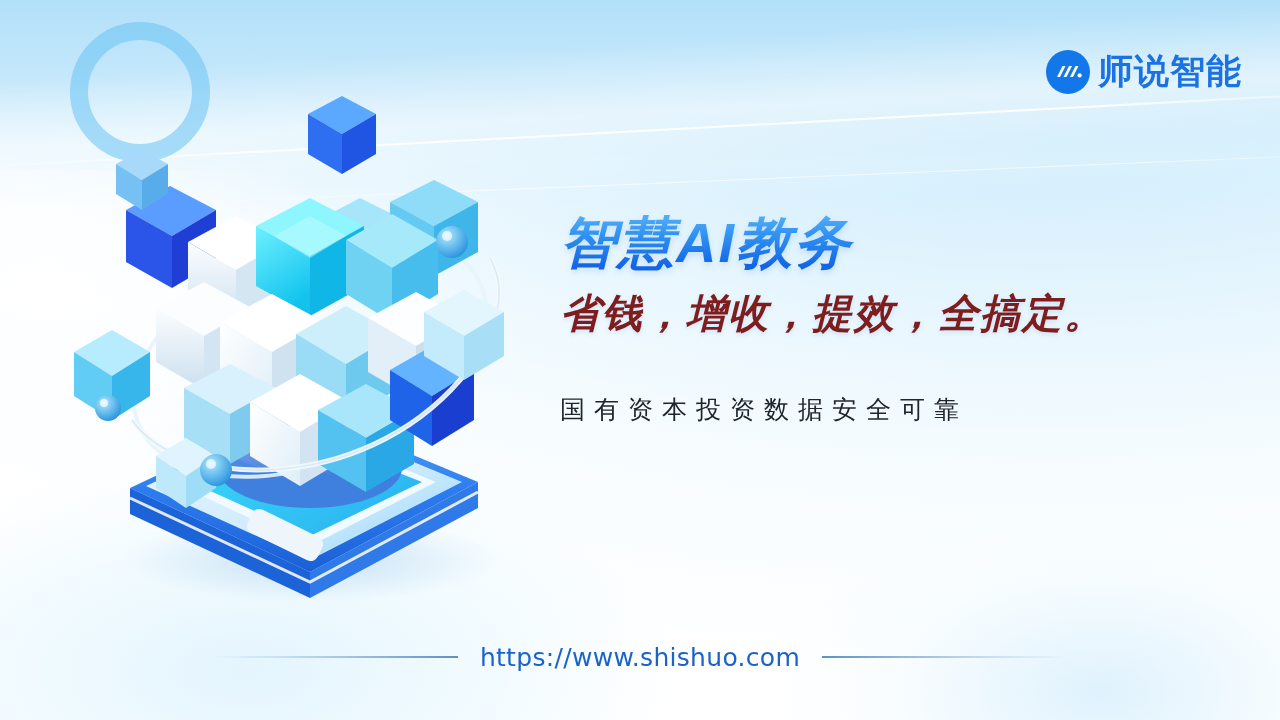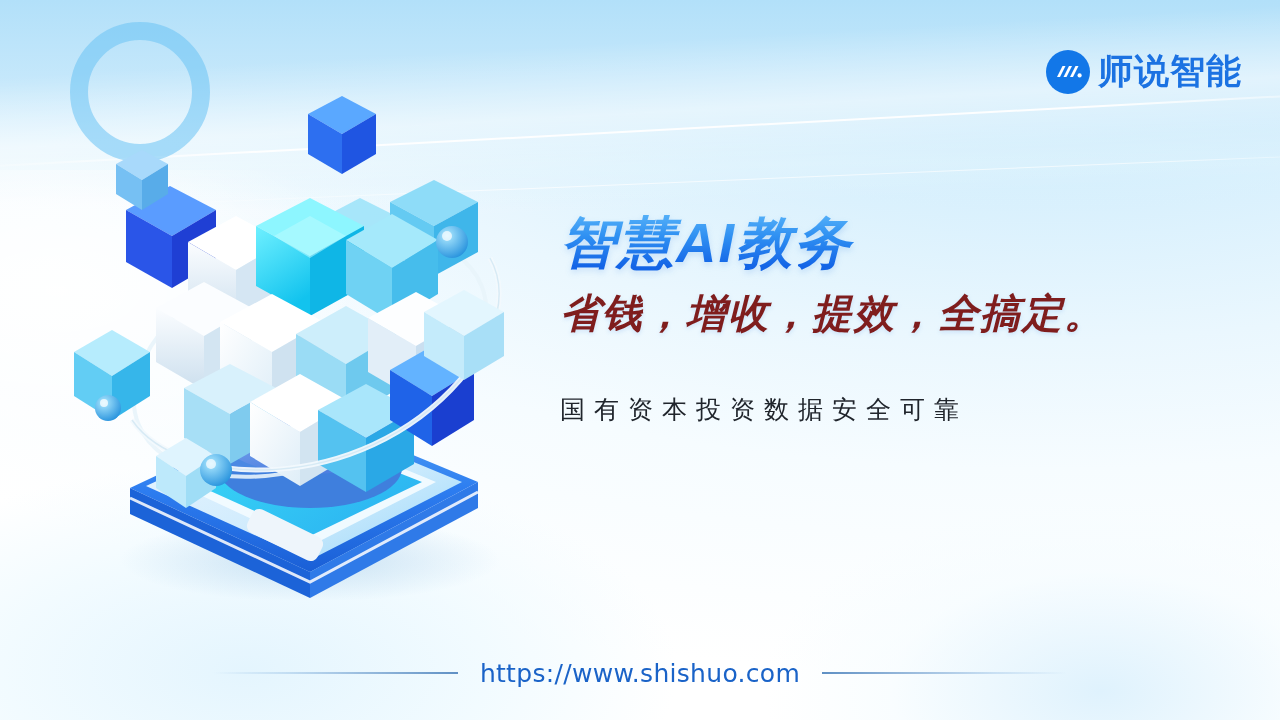--- a/index.html
+++ b/index.html
@@ -89,21 +89,21 @@
     color:#7f1d1d;letter-spacing:2px;white-space:nowrap;
     filter:drop-shadow(0 2px 2px rgba(40,120,220,.16));
   }
   .tagline{
     margin:60px 0 0 0;display:flex;align-items:center;
     font-size:25px;color:#20252c;letter-spacing:9px;font-weight:400;white-space:nowrap;
   }
 
   
   .footer{
-    position:absolute;left:0;right:0;top:652px;height:42px;
+    position:absolute;left:0;right:0;top:636px;height:42px;
     display:flex;align-items:center;justify-content:center;gap:22px;
   }
   .rule{height:2px;width:245px;}
   .rule.left{background:linear-gradient(90deg,rgba(90,150,210,0) 0%,rgba(90,150,210,.25) 30%,#5f90c4 100%);}
   .rule.right{background:linear-gradient(270deg,rgba(90,150,210,0) 0%,rgba(90,150,210,.25) 30%,#5f90c4 100%);}
   .url{
     font-size:25px;color:#1a63c8;letter-spacing:.3px;white-space:nowrap;
     font-family:"DejaVu Sans","Liberation Sans",sans-serif;
   }
 </style>

